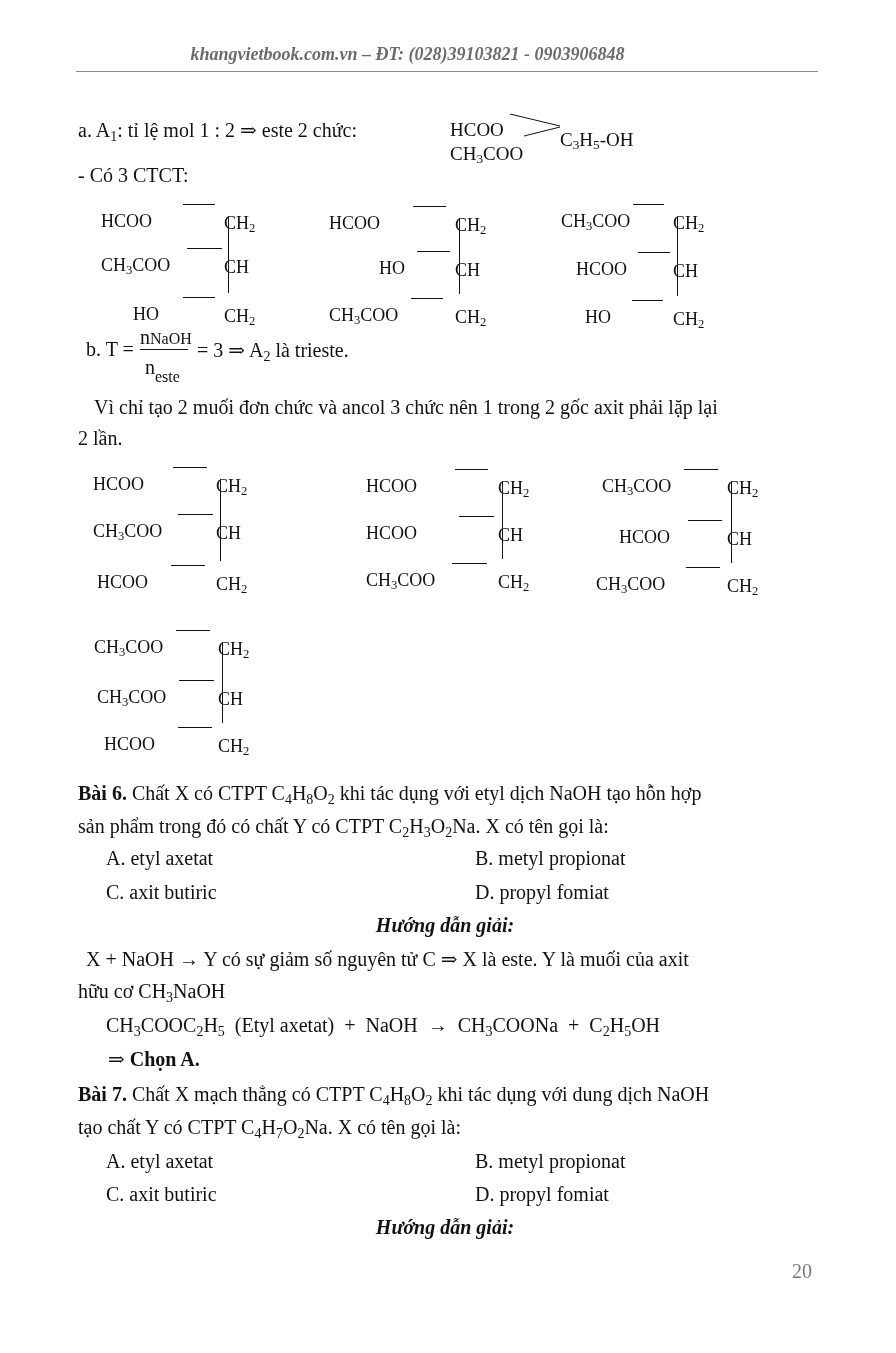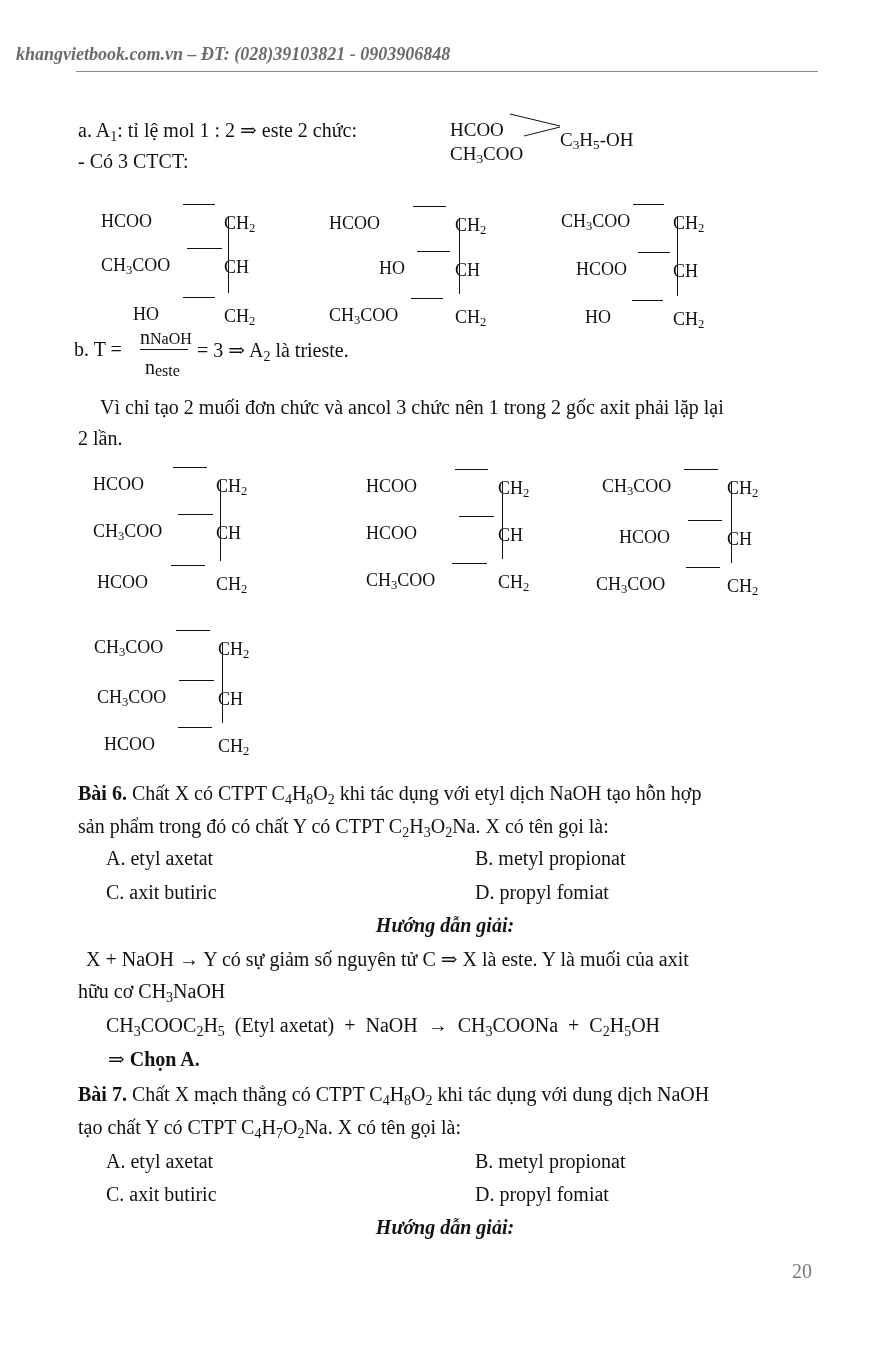--- a/index.html
+++ b/index.html
@@ -1,20 +1,20 @@
 <!DOCTYPE html>
 <html><head>
 <meta charset="utf-8">
 <style>
   html, body { margin: 0; padding: 0; background: #ffffff; }
   body { width: 896px; height: 1353px; position: relative; overflow: hidden;
          font-family: "Liberation Serif", "DejaVu Serif", serif; color: #111; }
   .abs { position: absolute; white-space: nowrap; }
-  .header { left: 0; top: 44px; width: 815px; text-align: left; font-style: italic; font-weight: bold;
-            font-size: 18px; color: #6b6b6b; padding-left: 16px; }
+  .header { left: 0; top: 44px; width: 815px; text-align: center; font-style: italic; font-weight: bold;
+            font-size: 18px; color: #6b6b6b; }
   .header-rule { position: absolute; left: 76px; top: 71px; width: 742px; height: 1px; background: #8a8a8a; }
   .txt { font-size: 20px; }
   .chem { font-size: 18px; margin-top: 17px; }
   sub { font-size: 0.7em; vertical-align: -0.25em; line-height: 0; }
   .hline { position: absolute; height: 1px; background: #111; }
   .vline { position: absolute; width: 1px; background: #111; }
   .bold { font-weight: bold; }
   .guide { font-style: italic; font-weight: bold; font-size: 20px; }
   .pagenum { font-size: 20px; color: #777; }
   .small { font-size: 16px; }
@@ -29,21 +29,21 @@
   <span>a. A</span><sub>1</sub><span>:  tỉ lệ mol 1 : 2 ⇒ este 2 chức:</span>
 </div>
 <div class="abs chem" style="left:450px; top:102px; font-size:19px;">HCOO</div>
 <div class="abs chem" style="left:450px; top:126px; font-size:19px;"><span>CH</span><sub>3</sub><span>COO</span></div>
 <svg class="abs" style="left:508px; top:110px;" width="60" height="30">
   <line x1="2" y1="4" x2="52" y2="16" stroke="#111" stroke-width="1"></line>
   <line x1="16" y1="26" x2="52" y2="17" stroke="#111" stroke-width="1"></line>
 </svg>
 <div class="abs chem" style="left:560px; top:112px; font-size:19px;"><span>C</span><sub>3</sub><span>H</span><sub>5</sub><span>-OH</span></div>
 
-<div class="abs txt" style="left:78px; top:150px;">-  Có 3 CTCT:</div>
+<div class="abs txt" style="left:78px; top:164px;">-  Có 3 CTCT:</div>
 
 <div id="structures">
     <div class="abs chem" style="left:101px; top:194px;">HCOO</div>
     <div class="hline" style="left:183px; top:204px; width:32px;"></div>
     <div class="abs chem" style="left:224px; top:196px;">CH<sub>2</sub></div>
     <div class="abs chem" style="left:101px; top:238px;">CH<sub>3</sub>COO</div>
     <div class="hline" style="left:187px; top:248px; width:35px;"></div>
     <div class="abs chem" style="left:224px; top:240px;">CH</div>
     <div class="abs chem" style="left:133px; top:287px;">HO</div>
     <div class="hline" style="left:183px; top:297px; width:32px;"></div>
@@ -104,27 +104,27 @@
     <div class="abs chem" style="left:218px; top:622px;">CH<sub>2</sub></div>
     <div class="abs chem" style="left:97px; top:670px;">CH<sub>3</sub>COO</div>
     <div class="hline" style="left:179px; top:680px; width:35px;"></div>
     <div class="abs chem" style="left:218px; top:672px;">CH</div>
     <div class="abs chem" style="left:104px; top:717px;">HCOO</div>
     <div class="hline" style="left:178px; top:727px; width:34px;"></div>
     <div class="abs chem" style="left:218px; top:719px;">CH<sub>2</sub></div>
     <div class="vline" style="left:222px; top:642px; height:81px;"></div>
   </div>
 
-<div class="abs txt" style="left:74px; top:338px;">b. T =</div>
+<div class="abs txt" style="left:86px; top:338px;">b. T =</div>
 <div class="abs" style="left:140px; top:326px; font-size:20px;"><span>n</span><span class="small">NaOH</span></div>
 <div class="abs" style="left:140px; top:349px; width:48px; height:1px; background:#111;"></div>
-<div class="abs" style="left:145px; top:356px; font-size:20px;"><span>n</span><span class="small" style="position:relative; top:2px;">este</span></div>
+<div class="abs" style="left:145px; top:356px; font-size:20px;"><span>n</span><span class="small" style="position:relative; top:8px;">este</span></div>
 <div class="abs txt" style="left:197px; top:338px;"><span>= 3 ⇒ A</span><sub>2</sub><span> là trieste.</span></div>
 
-<div class="abs txt" style="left:100px; top:396px;text-align:right;">Vì chỉ tạo 2 muối đơn chức và ancol 3 chức nên 1 trong 2 gốc axit phải lặp lại</div>
+<div class="abs txt" style="left:94px; top:396px;text-align:right;">Vì chỉ tạo 2 muối đơn chức và ancol 3 chức nên 1 trong 2 gốc axit phải lặp lại</div>
 <div class="abs txt" style="left:78px; top:427px;">2 lần.</div>
 
 <div class="abs txt" style="left:78px; top:782px;"><span class="bold">Bài 6.</span><span> Chất X có CTPT C</span><sub>4</sub><span>H</span><sub>8</sub><span>O</span><sub>2</sub><span> khi tác dụng với etyl dịch NaOH tạo hỗn hợp</span></div>
 <div class="abs txt" style="left:78px; top:815px;"><span>sản phẩm trong đó có chất Y có CTPT C</span><sub>2</sub><span>H</span><sub>3</sub><span>O</span><sub>2</sub><span>Na. X có tên gọi là:</span></div>
 <div class="abs txt" style="left:106px; top:847px;">A. etyl axetat</div>
 <div class="abs txt" style="left:475px; top:847px;">B. metyl propionat</div>
 <div class="abs txt" style="left:106px; top:881px;">C. axit butiric</div>
 <div class="abs txt" style="left:475px; top:881px;">D. propyl fomiat</div>
 <div class="abs guide" style="left:0; width:890px; top:914px; text-align:center;">Hướng dẫn giải:</div>
 <div class="abs txt" style="left:86px; top:947px;">X + NaOH → Y có sự giảm số nguyên tử C ⇒  X là este. Y là muối của axit</div>

